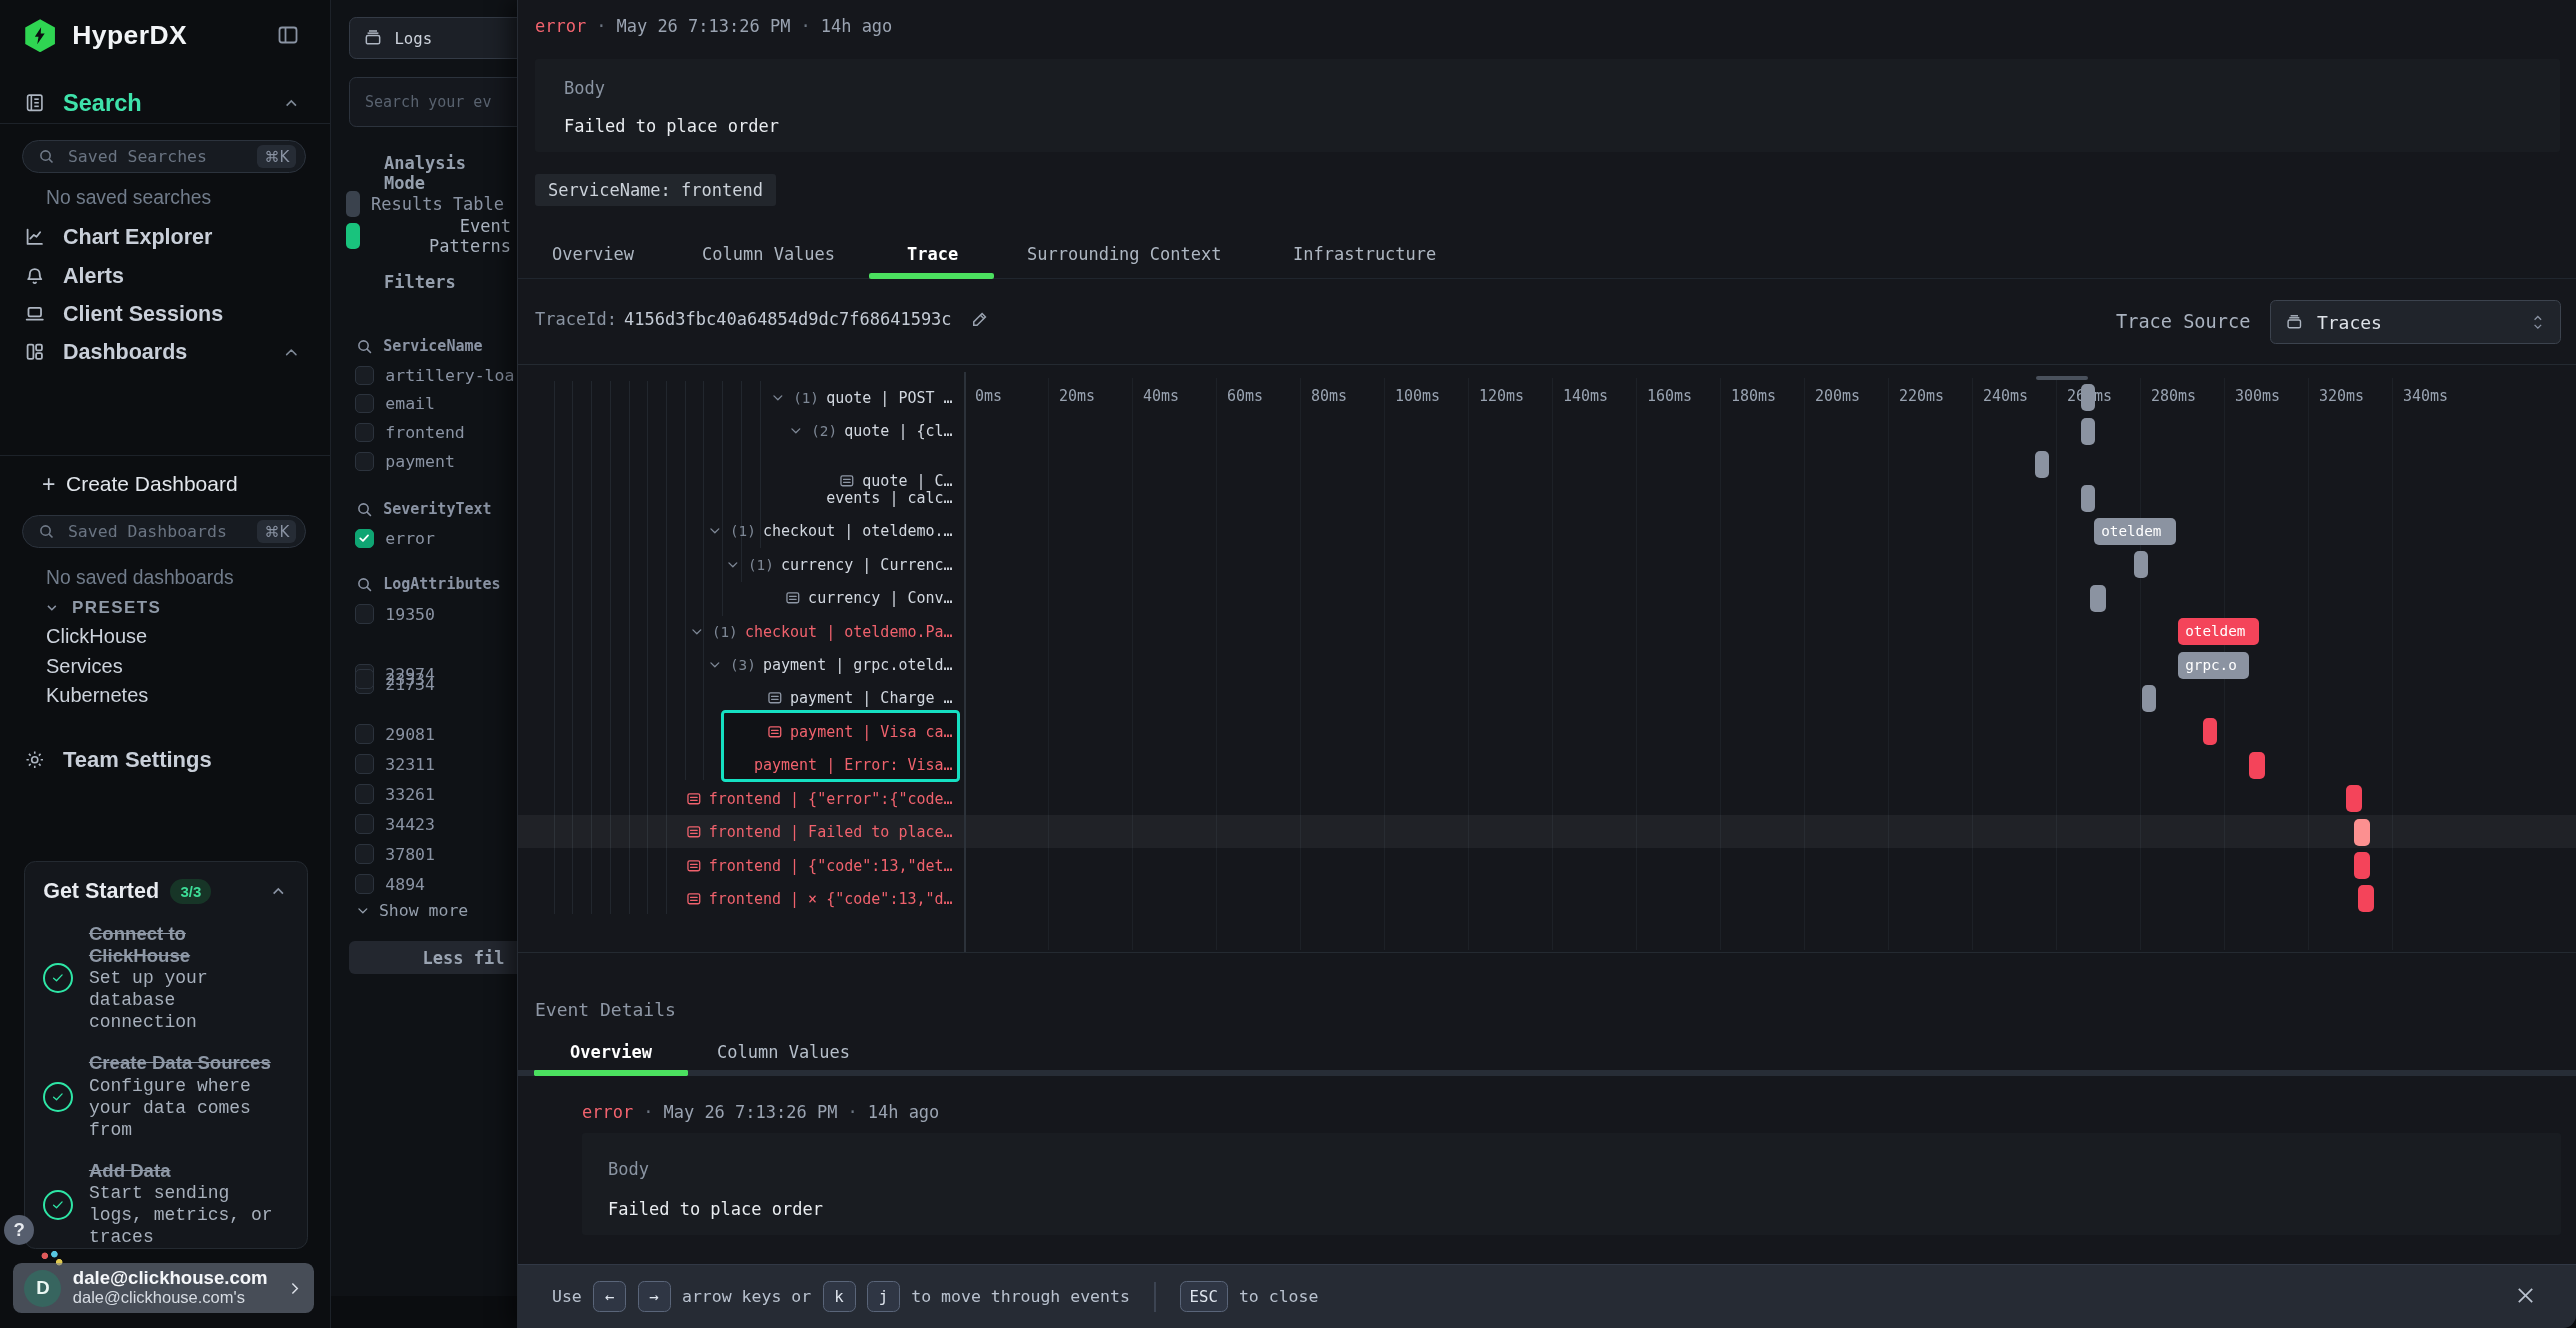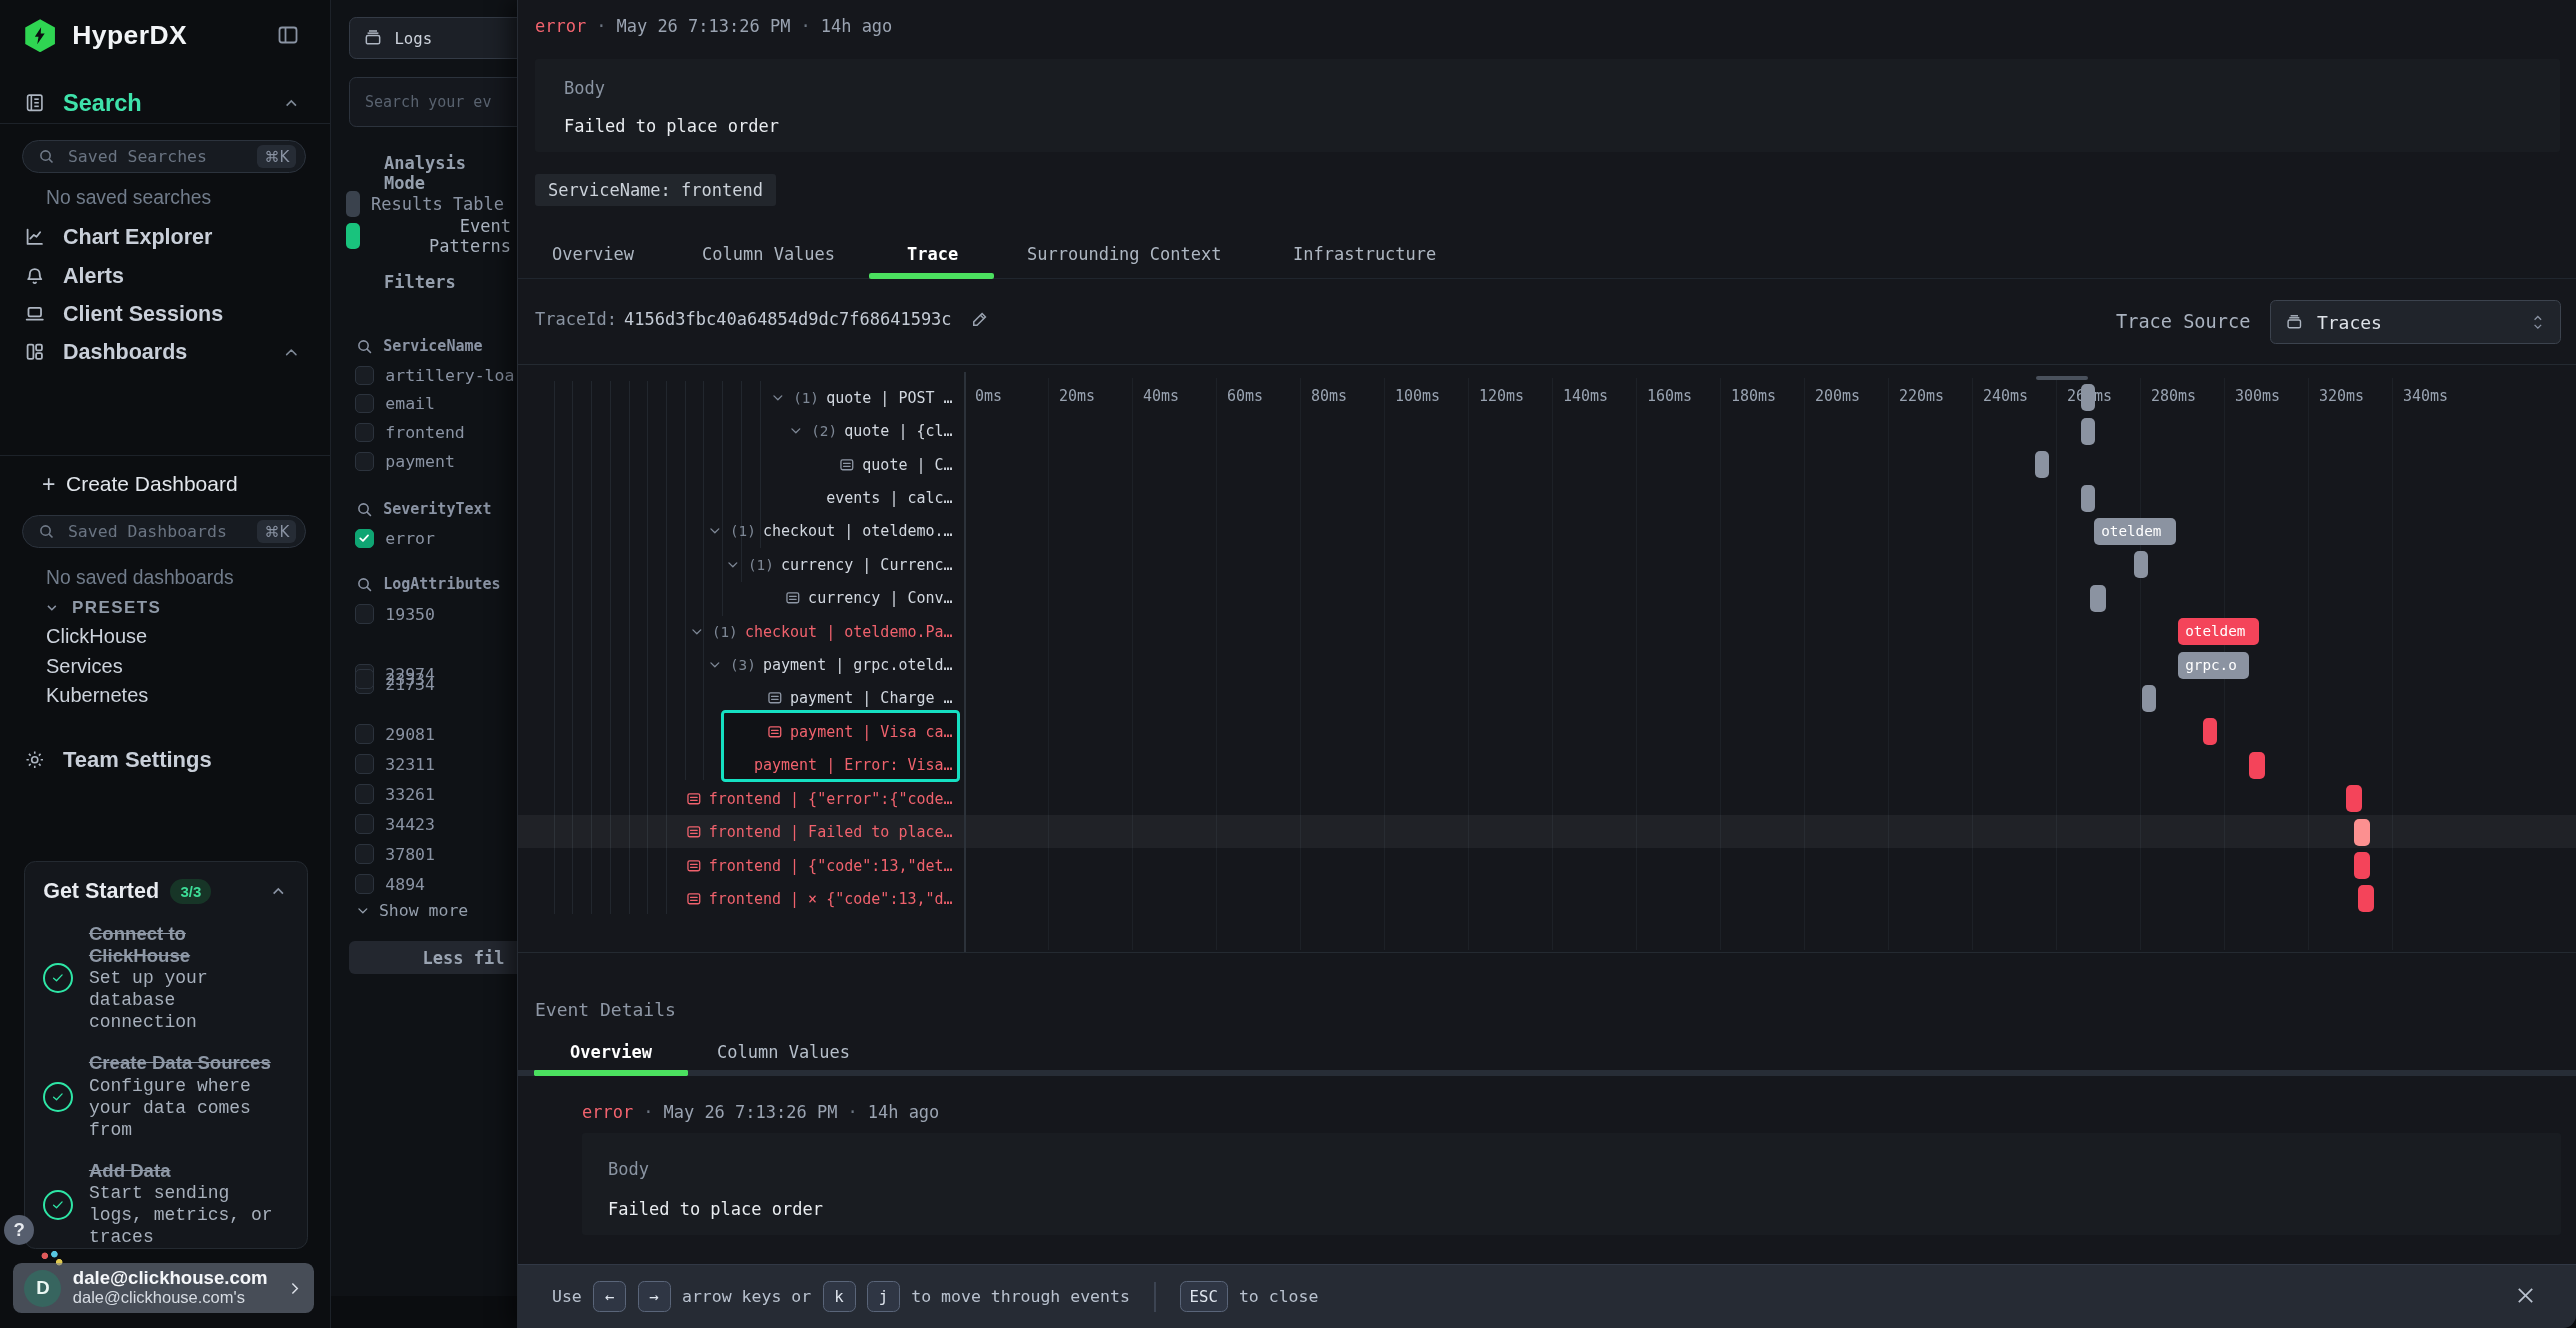--- a/index.html
+++ b/index.html
@@ -577,21 +577,21 @@
         </div>
         <div class="wf-row norm" style="top: 414px; height: 33px;">
           <span class="chv">
             <svg width="15.7" height="15.7" viewBox="0 0 24 24" fill="none" stroke="currentColor" stroke-width="2" stroke-linecap="round" stroke-linejoin="round">
               <polyline points="6 9 12 15 18 9"></polyline>
             </svg>
           </span>
           <span class="cnt">(2)</span>
           <span class="lbl">quote | {cl…</span>
         </div>
-        <div class="wf-row norm" style="top: 448px; height: 33px; padding-left: 44px;">
+        <div class="wf-row norm" style="top: 464px; height: 33px; padding-left: 44px;">
           <span class="doc">
             <svg width="15.7" height="15.7" viewBox="0 0 24 24" fill="none" stroke="currentColor" stroke-width="2" stroke-linecap="round" stroke-linejoin="round">
               <rect x="3" y="4.5" width="18" height="15" rx="2.5"></rect>
               <line x1="7" y1="9.8" x2="17" y2="9.8"></line>
               <line x1="7" y1="14.2" x2="17" y2="14.2"></line>
             </svg>
           </span>
           <span class="lbl">quote | C…</span>
         </div>
         <div class="wf-row norm" style="top: 481px; height: 33px;">

